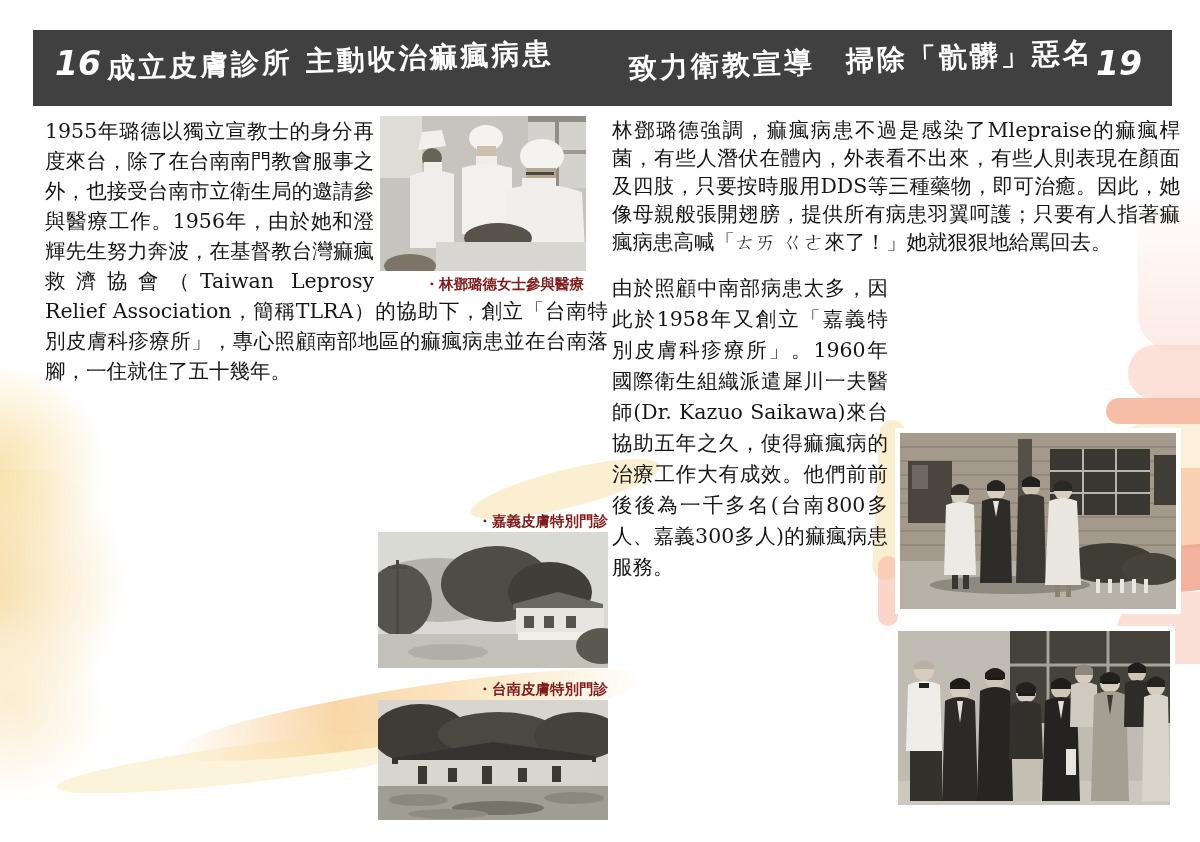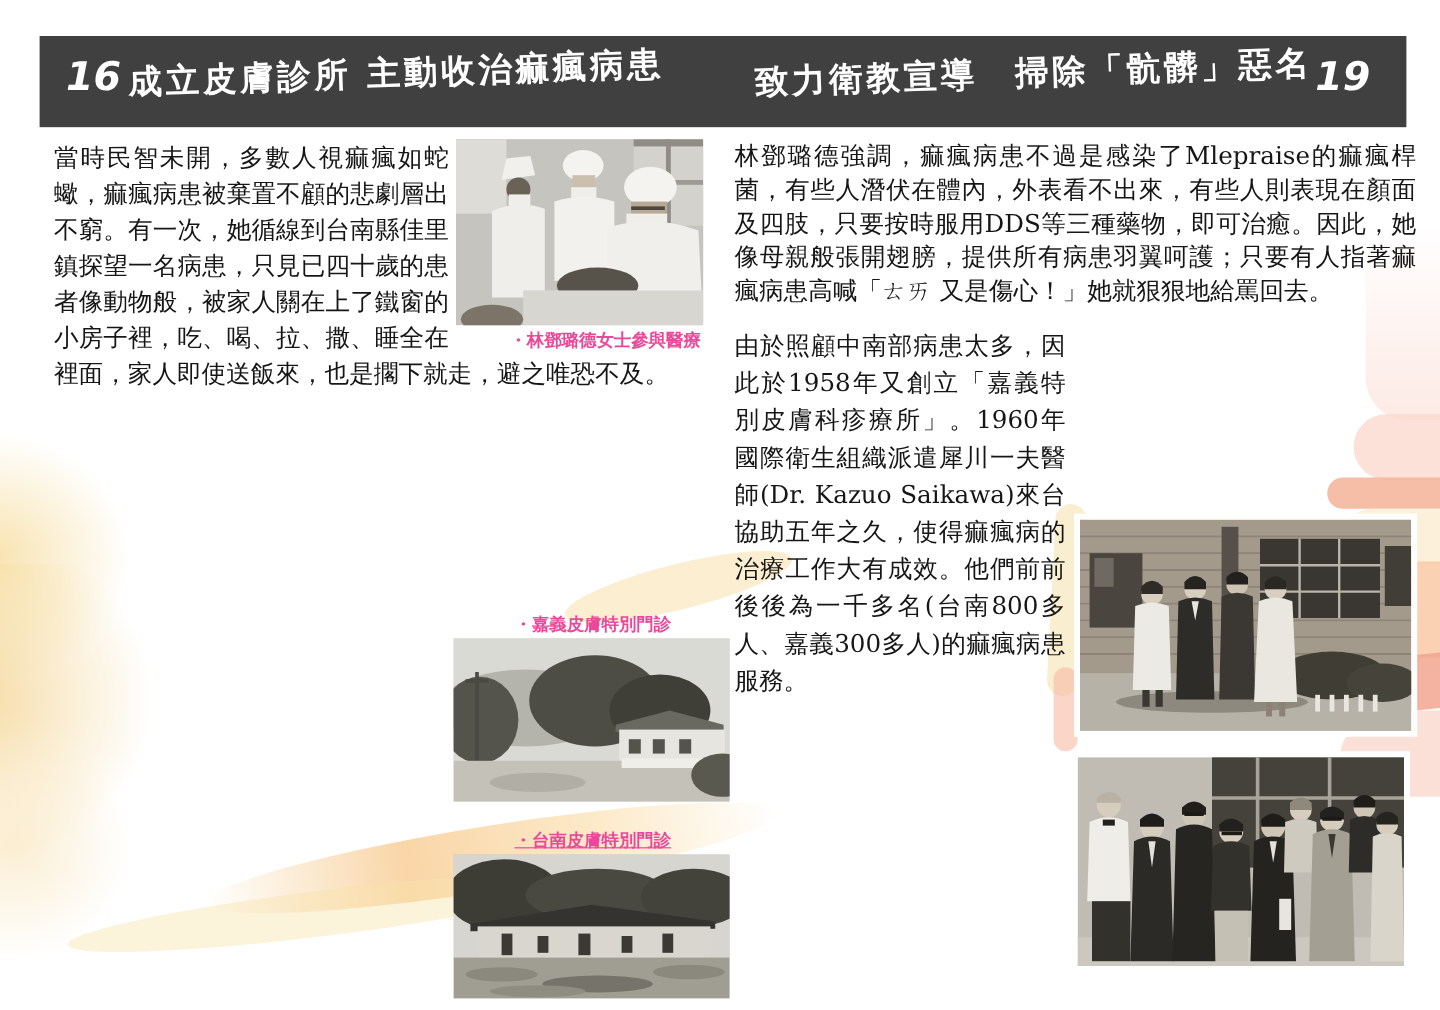--- a/index.html
+++ b/index.html
@@ -57,28 +57,28 @@
   .col{position:absolute;top:112px;z-index:1;color:#161616;font-size:20.5px;
     text-align:justify;padding-top:4px;}
   .left-col{left:45px;width:563px;line-height:30px;}
   .right-col{left:612px;width:568px;line-height:28px;}
   .col p{margin:0;}
   .lp3{margin-top:16px !important;width:330px;}
   .rp3{margin-top:54px !important;width:276px;line-height:31px;}
   .rp4{margin-top:17px !important;width:276px;line-height:31px;}
   
   .caption{font-family:"DejaVu Sans","Liberation Sans",sans-serif;
-    font-weight:bold;font-size:14.5px;color:#ec4899;line-height:18px;}
+    font-weight:bold;font-size:14.5px;color:#7f1d1d;line-height:18px;}
   .float1{float:right;width:232px;height:180px;margin-left:2px;}
   .photo{display:block;background:#cfcdc7;}
   .photo1{width:206px;height:155px;margin-left:4px;}
   .cap1{text-align:right;padding-right:24px;margin-top:4px;}
   .photos23{position:absolute;right:0;top:400px;width:230px;z-index:2;}
-  .cap2,.cap3{text-align:center;padding-left:2px;margin-bottom:2px;}
-  .cap3{margin-top:24px;text-decoration:underline;}
+  .cap2,.cap3{text-align:right;padding-left:2px;margin-bottom:2px;}
+  .cap3{margin-top:12px;}
   .photo2{width:230px;height:136px;}
   .photo3{width:230px;height:120px;}
   .photo4{position:absolute;left:283px;top:316px;width:276px;height:176px;
     border:5px solid #ffffff;z-index:2;}
   .photo5{position:absolute;left:281px;top:514px;width:272px;height:174px;
     border:5px solid #ffffff;z-index:2;}
   .photo svg,.photo4 svg,.photo5 svg{display:block;width:100%;height:100%;}
 </style>
 </head>
 <body>
@@ -137,21 +137,21 @@
           <path d="M126 74 Q162 62 202 76 L206 155 L126 155 Z" fill="#f0efeb"></path>
 
           <ellipse cx="118" cy="122" rx="34" ry="15" fill="#57534b"></ellipse>
           <rect x="56" y="126" width="150" height="29" fill="#d8d6d0"></rect>
           <ellipse cx="30" cy="150" rx="26" ry="12" fill="#7c7468"></ellipse>
         </svg>
       </div>
       <div class="caption cap1">・林鄧璐德女士參與醫療</div>
     </div>
 
-    <p class="lp2">當時民智未開，多數人視痲瘋如蛇蠍，痲瘋病患被棄置不顧的悲劇層出不窮。有一次，她循線到台南縣佳里鎮探望一名病患，只見已四十歲的患者像動物般，被家人關在上了鐵窗的小房子裡，吃、喝、拉、撒、睡全在裡面，家人即使送飯來，也是擱下就走，避之唯恐不及。</p>
+    <p class="lp1">1955年璐德以獨立宣教士的身分再度來台，除了在台南南門教會服事之外，也接受台南市立衛生局的邀請參與醫療工作。1956年，由於她和澄輝先生努力奔波，在基督教台灣痲瘋救濟協會（Taiwan Leprosy Relief Association，簡稱TLRA）的協助下，創立「台南特別皮膚科疹療所」，專心照顧南部地區的痲瘋病患並在台南落腳，一住就住了五十幾年。</p>
 
     <div class="photos23">
       <div class="caption cap2">・嘉義皮膚特別門診</div>
       <div class="photo photo2">
         <svg viewBox="0 0 230 136" preserveAspectRatio="none">
           <rect width="230" height="136" fill="#dadad5"></rect>
           <ellipse cx="60" cy="58" rx="72" ry="32" fill="#b5b4ac"></ellipse>
           <ellipse cx="22" cy="68" rx="32" ry="36" fill="#55544c"></ellipse>
           <ellipse cx="118" cy="52" rx="55" ry="38" fill="#4e4d45"></ellipse>
           <ellipse cx="172" cy="60" rx="42" ry="30" fill="#3f3e37"></ellipse>
@@ -186,21 +186,21 @@
           <ellipse cx="40" cy="100" rx="30" ry="6" fill="#8b897d"></ellipse>
           <ellipse cx="120" cy="108" rx="46" ry="7" fill="#76746a"></ellipse>
           <ellipse cx="196" cy="98" rx="30" ry="6" fill="#8b897d"></ellipse>
           <ellipse cx="70" cy="114" rx="40" ry="5" fill="#8f8d81"></ellipse>
         </svg>
       </div>
     </div>
   </div>
 
   <div class="col right-col">
-    <p class="rp2">林鄧璐德強調，痲瘋病患不過是感染了Mlepraise的痲瘋桿菌，有些人潛伏在體內，外表看不出來，有些人則表現在顏面及四肢，只要按時服用DDS等三種藥物，即可治癒。因此，她像母親般張開翅膀，提供所有病患羽翼呵護；只要有人指著痲瘋病患高喊「ㄊㄞ 又是傷心！」她就狠狠地給罵回去。</p>
+    <p class="rp2">林鄧璐德強調，痲瘋病患不過是感染了Mlepraise的痲瘋桿菌，有些人潛伏在體內，外表看不出來，有些人則表現在顏面及四肢，只要按時服用DDS等三種藥物，即可治癒。因此，她像母親般張開翅膀，提供所有病患羽翼呵護；只要有人指著痲瘋病患高喊「ㄊㄞ ㄍㄜ來了！」她就狠狠地給罵回去。</p>
     <p class="rp4">由於照顧中南部病患太多，因此於1958年又創立「嘉義特別皮膚科疹療所」。1960年國際衛生組織派遣犀川一夫醫師(Dr. Kazuo Saikawa)來台協助五年之久，使得痲瘋病的治療工作大有成效。他們前前後後為一千多名(台南800多人、嘉義300多人)的痲瘋病患服務。</p>
 
     <div class="photo4">
       <svg viewBox="0 0 276 176" preserveAspectRatio="none">
         <rect width="276" height="176" fill="#a39a8c"></rect>
         <g stroke="#8e8578" stroke-width="1.5">
           <line x1="0" y1="14" x2="276" y2="14"></line>
             <line x1="0" y1="28" x2="276" y2="28"></line>
           <line x1="0" y1="42" x2="276" y2="42"></line>
             <line x1="0" y1="56" x2="276" y2="56"></line>

